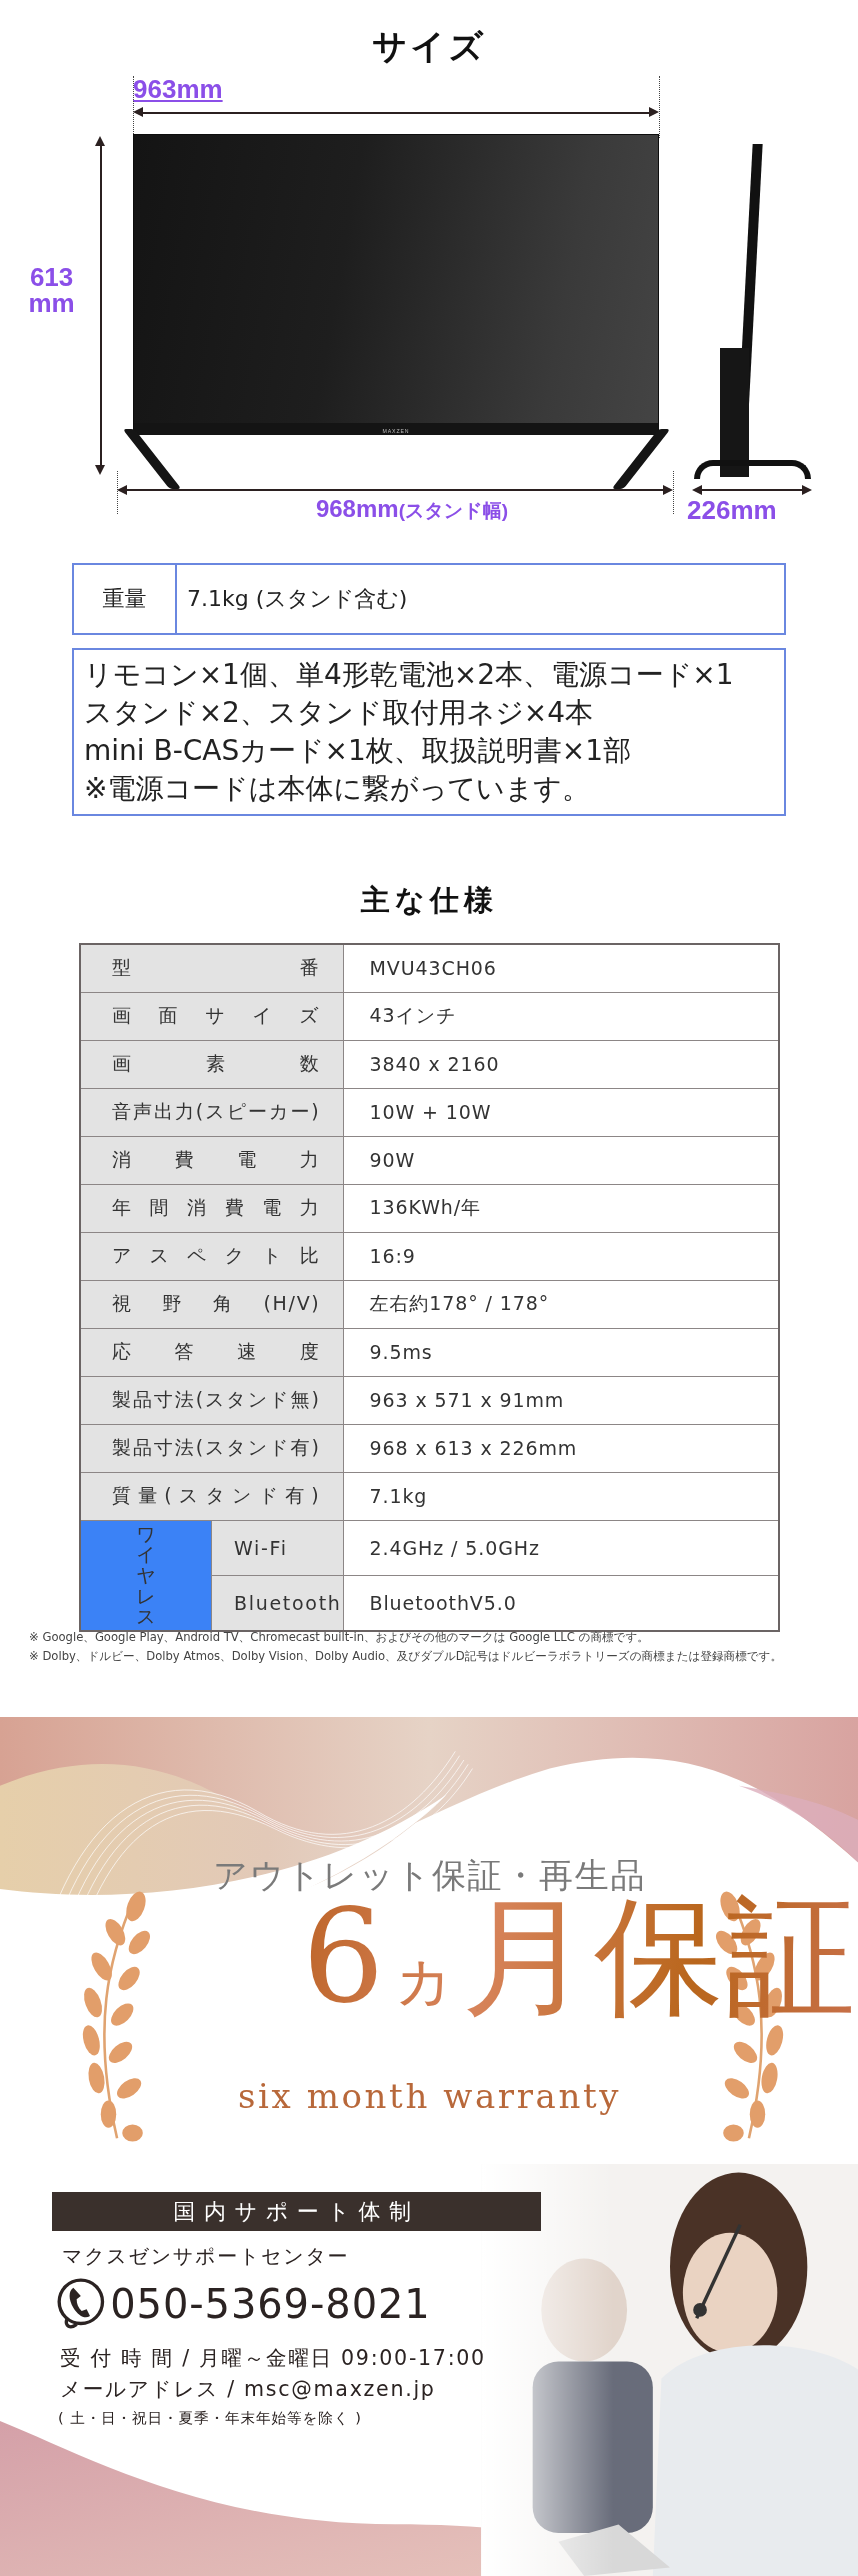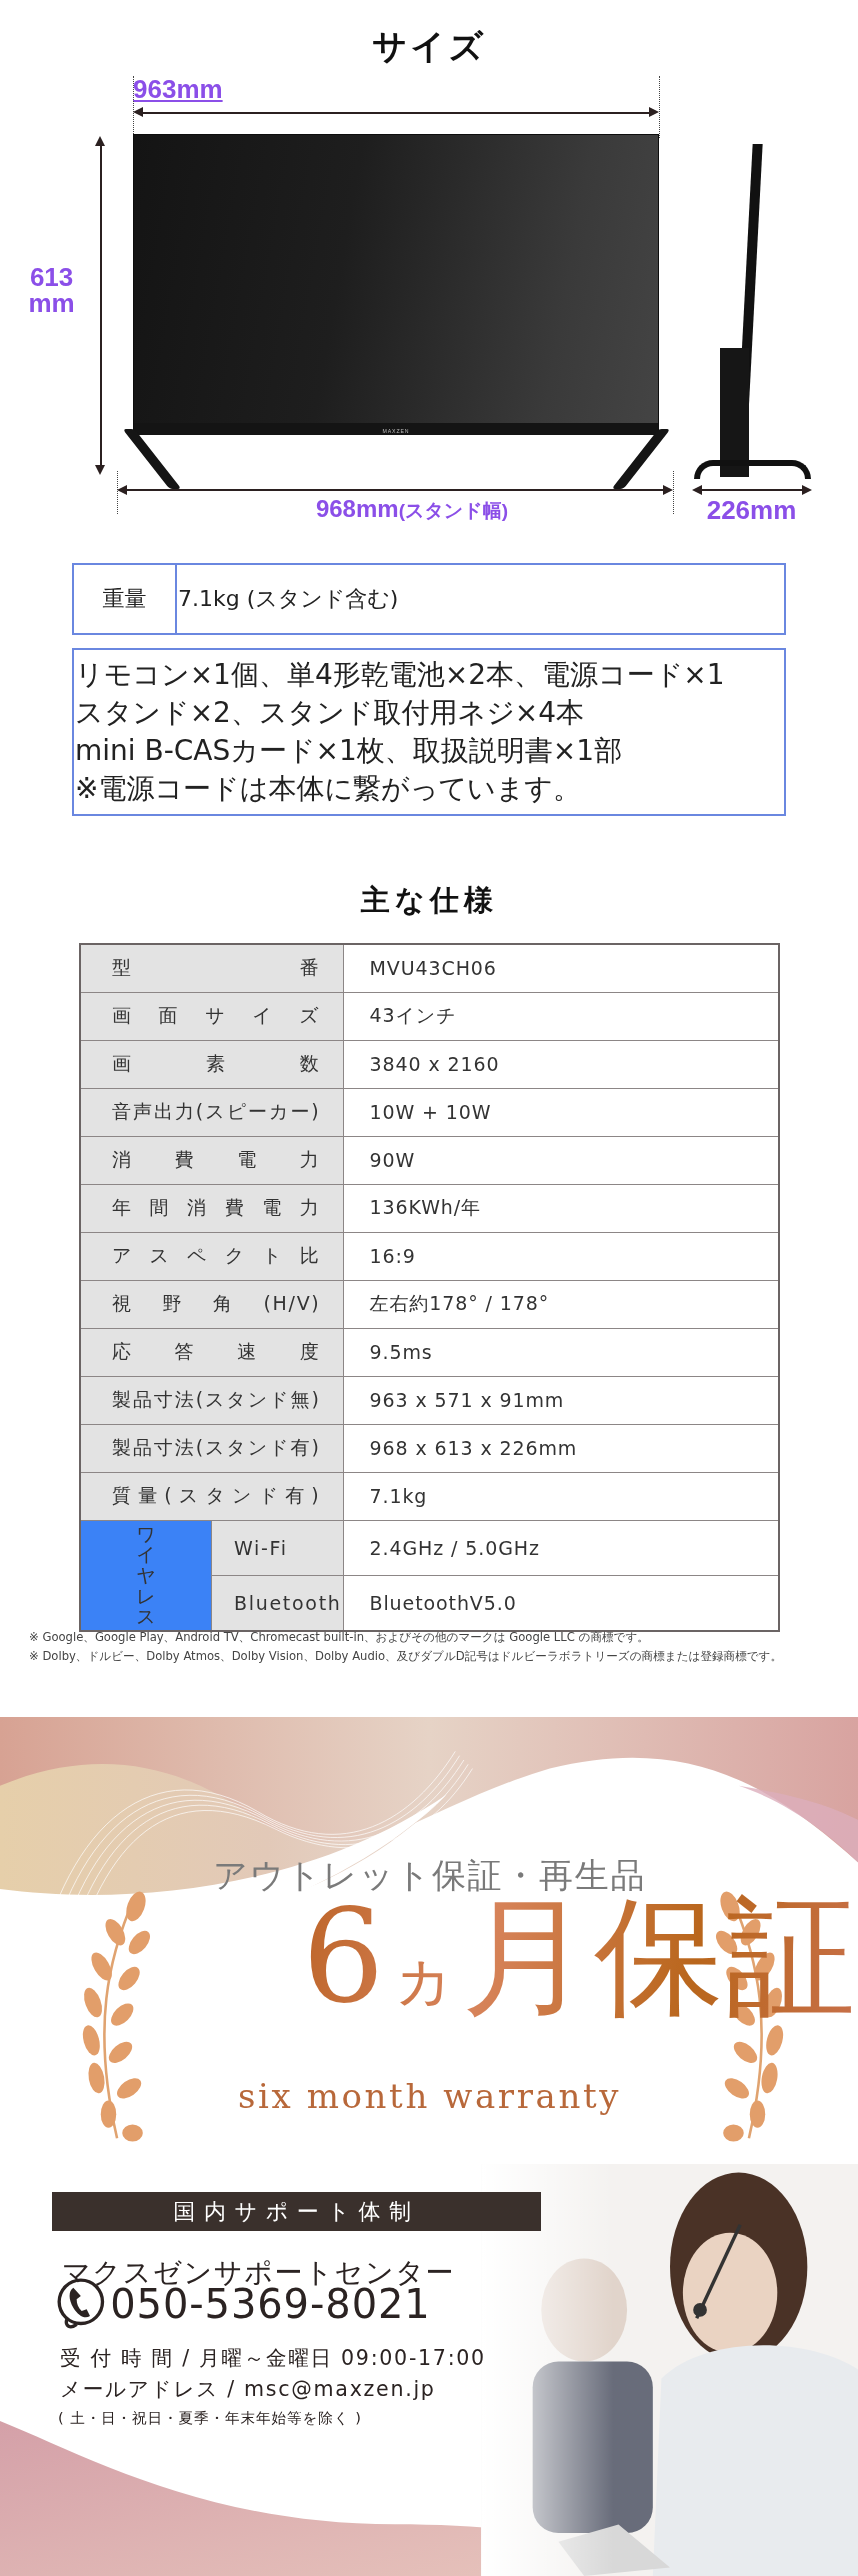--- a/index.html
+++ b/index.html
@@ -10,21 +10,21 @@
   .size-title {
     position: absolute; left: 0; width: 859px; top: 24px; text-align: center;
     font-family: "DejaVu Serif", "Liberation Serif", serif; font-size: 34px; font-weight: bold; color: #111;
     letter-spacing: 3.4px;
   }
   .dim { position: absolute; color: #8b4fe8; font-family: "Liberation Sans", sans-serif; font-weight: bold; }
   .dim-width { left: 133px; width: 550px; top: 74px; text-align: left; font-size: 26px; text-decoration: underline; }
   .dim-height { left: 8.6px; width: 86px; top: 264px; text-align: center; font-size: 26px; line-height: 26px; }
   .dim-stand { left: 120px; width: 584px; top: 495px; text-align: center; font-size: 24px; }
   .dim-stand small { font-size: 19px; }
-  .dim-depth { left: 687px; width: 129px; top: 495px; text-align: center; font-size: 26px; }
+  .dim-depth { left: 687px; width: 129px; top: 495px; text-align: left; font-size: 26px; }
 
   .hline { position: absolute; height: 1.7px; background: #2b2020; }
   .vline { position: absolute; width: 1.7px; background: #2b2020; }
   .dotv { position: absolute; width: 0; border-left: 1.7px dotted #444; }
   .arrow-l, .arrow-r, .arrow-u, .arrow-d { position: absolute; width: 0; height: 0; }
   .arrow-l { border-top: 5.2px solid transparent; border-bottom: 5.2px solid transparent; border-right: 10.3px solid #2b2020; }
   .arrow-r { border-top: 5.2px solid transparent; border-bottom: 5.2px solid transparent; border-left: 10.3px solid #2b2020; }
   .arrow-u { border-left: 5.2px solid transparent; border-right: 5.2px solid transparent; border-bottom: 10.3px solid #2b2020; }
   .arrow-d { border-left: 5.2px solid transparent; border-right: 5.2px solid transparent; border-top: 10.3px solid #2b2020; }
 
@@ -50,21 +50,21 @@
     position: absolute; left: 694px; top: 460px; width: 117px; height: 19px;
     border: 6.9px solid #111; border-bottom: none; border-radius: 60px 60px 0 0;
   }
 
   
   .box { position: absolute; left: 72px; width: 714px; border: 2.6px solid #6a87e0; display: flex; }
   .box-label {
     width: 103px; border-right: 2.6px solid #6a87e0; display: flex; align-items: center; justify-content: center;
     font-size: 22px; color: #222;
   }
-  .box-value { flex: 1; padding: 0 0 0 1px; font-size: 22px; color: #222; display: flex; flex-direction: column; justify-content: center; }
+  .box-value { flex: 1; padding: 0 0 0 10px; font-size: 22px; color: #222; display: flex; flex-direction: column; justify-content: center; }
   .box-weight { top: 563px; height: 72px; }
   .box-acc { top: 648px; height: 168px; }
   .box-acc .box-value div { line-height: 38px; white-space: nowrap; font-size: 28px; }
 
   
   .spec-title {
     position: absolute; left: 0; width: 859px; top: 881px; text-align: center;
     font-family: "DejaVu Serif", "Liberation Serif", serif; font-size: 29px; font-weight: bold; color: #111;
     letter-spacing: 5.2px;
   }
@@ -113,21 +113,21 @@
   .laurel.left { left: 57px; }
   .laurel.right { left: 706px; transform: scaleX(-1); }
 
   
   .support-photo { position: absolute; left: 481px; top: 2164px; width: 378px; height: 412px; overflow: hidden; }
   .support-bottom-wave { position: absolute; left: 0; top: 2421px; width: 601px; height: 155px; }
   .support-header {
     position: absolute; left: 52px; top: 2192px; width: 489px; height: 39px; background: #3a302c;
     color: #fff; font-size: 22px; text-align: center; line-height: 39px; letter-spacing: 8.6px;
   }
-  .support-center { position: absolute; left: 62px; top: 2243px; font-size: 28px; color: #2b2322; letter-spacing: 1.7px; margin-top: 11px; }
+  .support-center { position: absolute; left: 62px; top: 2243px; font-size: 20px; color: #2b2322; letter-spacing: 1.7px; }
   .support-phone-row { position: absolute; left: 55px; top: 2275px; display: flex; align-items: center; }
   .phone-icon { width: 50px; height: 57px; margin-right: 5.2px; }
   .support-phone { font-size: 40px; color: #2b2322; font-family: "DejaVu Sans", sans-serif; letter-spacing: 0.9px; }
   .support-hours, .support-email {
     position: absolute; left: 60px; font-size: 20.6px; color: #2b2322; letter-spacing: 1.7px; white-space: nowrap;
   }
   .support-hours { top: 2344px; }
   .support-email { top: 2375px; }
   .support-note { position: absolute; left: 58px; top: 2409px; font-size: 14.6px; color: #2b2322; letter-spacing: 0.9px; }
 </style>

